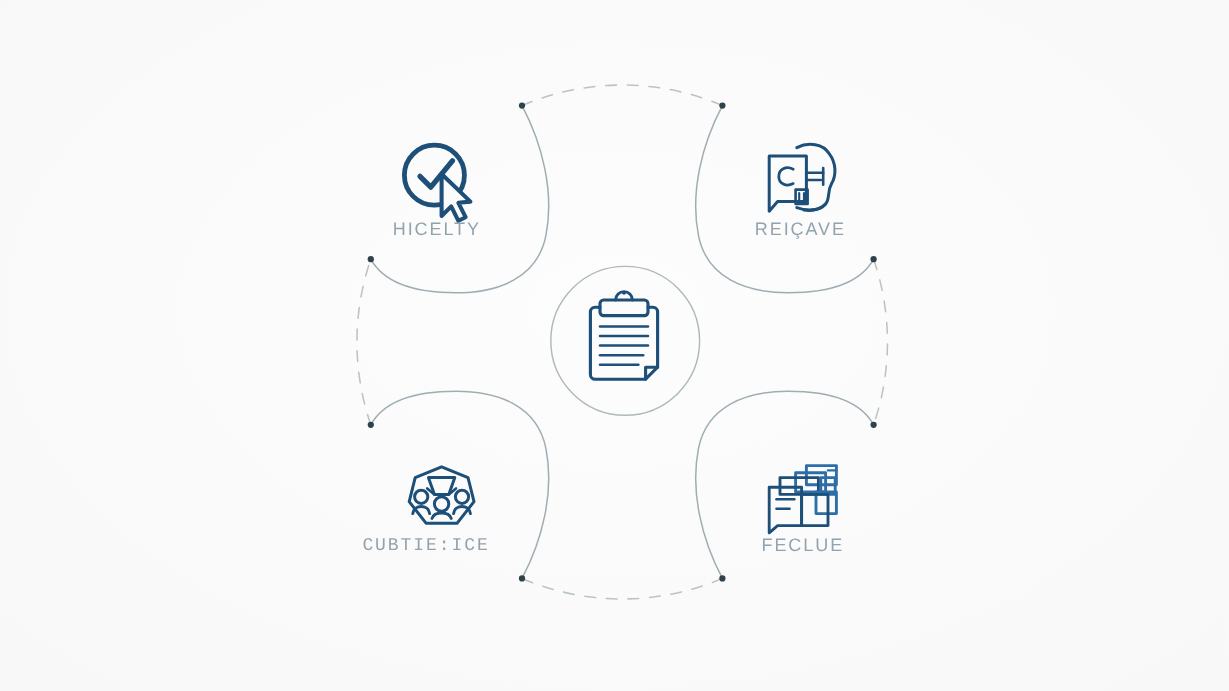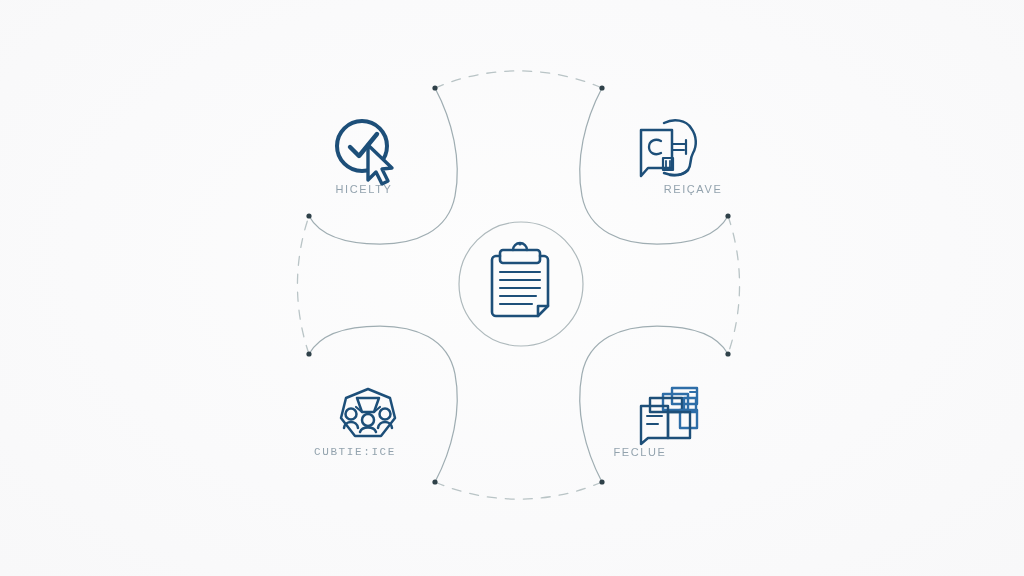--- a/index.html
+++ b/index.html
@@ -22,21 +22,21 @@
   #diagram-svg {
     position: absolute;
     left: 0;
     top: 0;
     width: 1024px;
     height: 576px;
   }
   .node-label {
     position: absolute;
     text-align: center;
-    font-size: 11px;
+    font-size: 15px;
     letter-spacing: 1.6px;
     color: #93a3ae;
     font-family: "Liberation Sans", sans-serif;
     white-space: nowrap;
     transform: translateX(-50%);
     text-transform: uppercase;
   }
 </style>
 </head>
 <body>
@@ -157,19 +157,19 @@
       <path d="M 647 416 L 662 416" stroke-width="2"></path>
       <path d="M 647 424 L 658 424" stroke-width="2"></path>
 
       <path d="M 690 392 L 697 392" stroke-width="2" stroke="#2e6ea8"></path>
     </g>
 
   </svg>
 
   <div class="node-label" style="left:364px; top:183px;">HICELTY</div>
 
-  <div class="node-label" style="left:693px; top:183px;">REIÇAVE</div>
+  <div class="node-label" style="left:667px; top:183px;">REIÇAVE</div>
 
   <div class="node-label" style="left:355px; top:446px;font-family:Liberation Mono, monospace;">CUBTIE:ICE</div>
 
-  <div class="node-label" style="left:640px; top:446px;">fECLUE</div>
+  <div class="node-label" style="left:669px; top:446px;">fECLUE</div>
 
 </div>
 
 </body></html>

